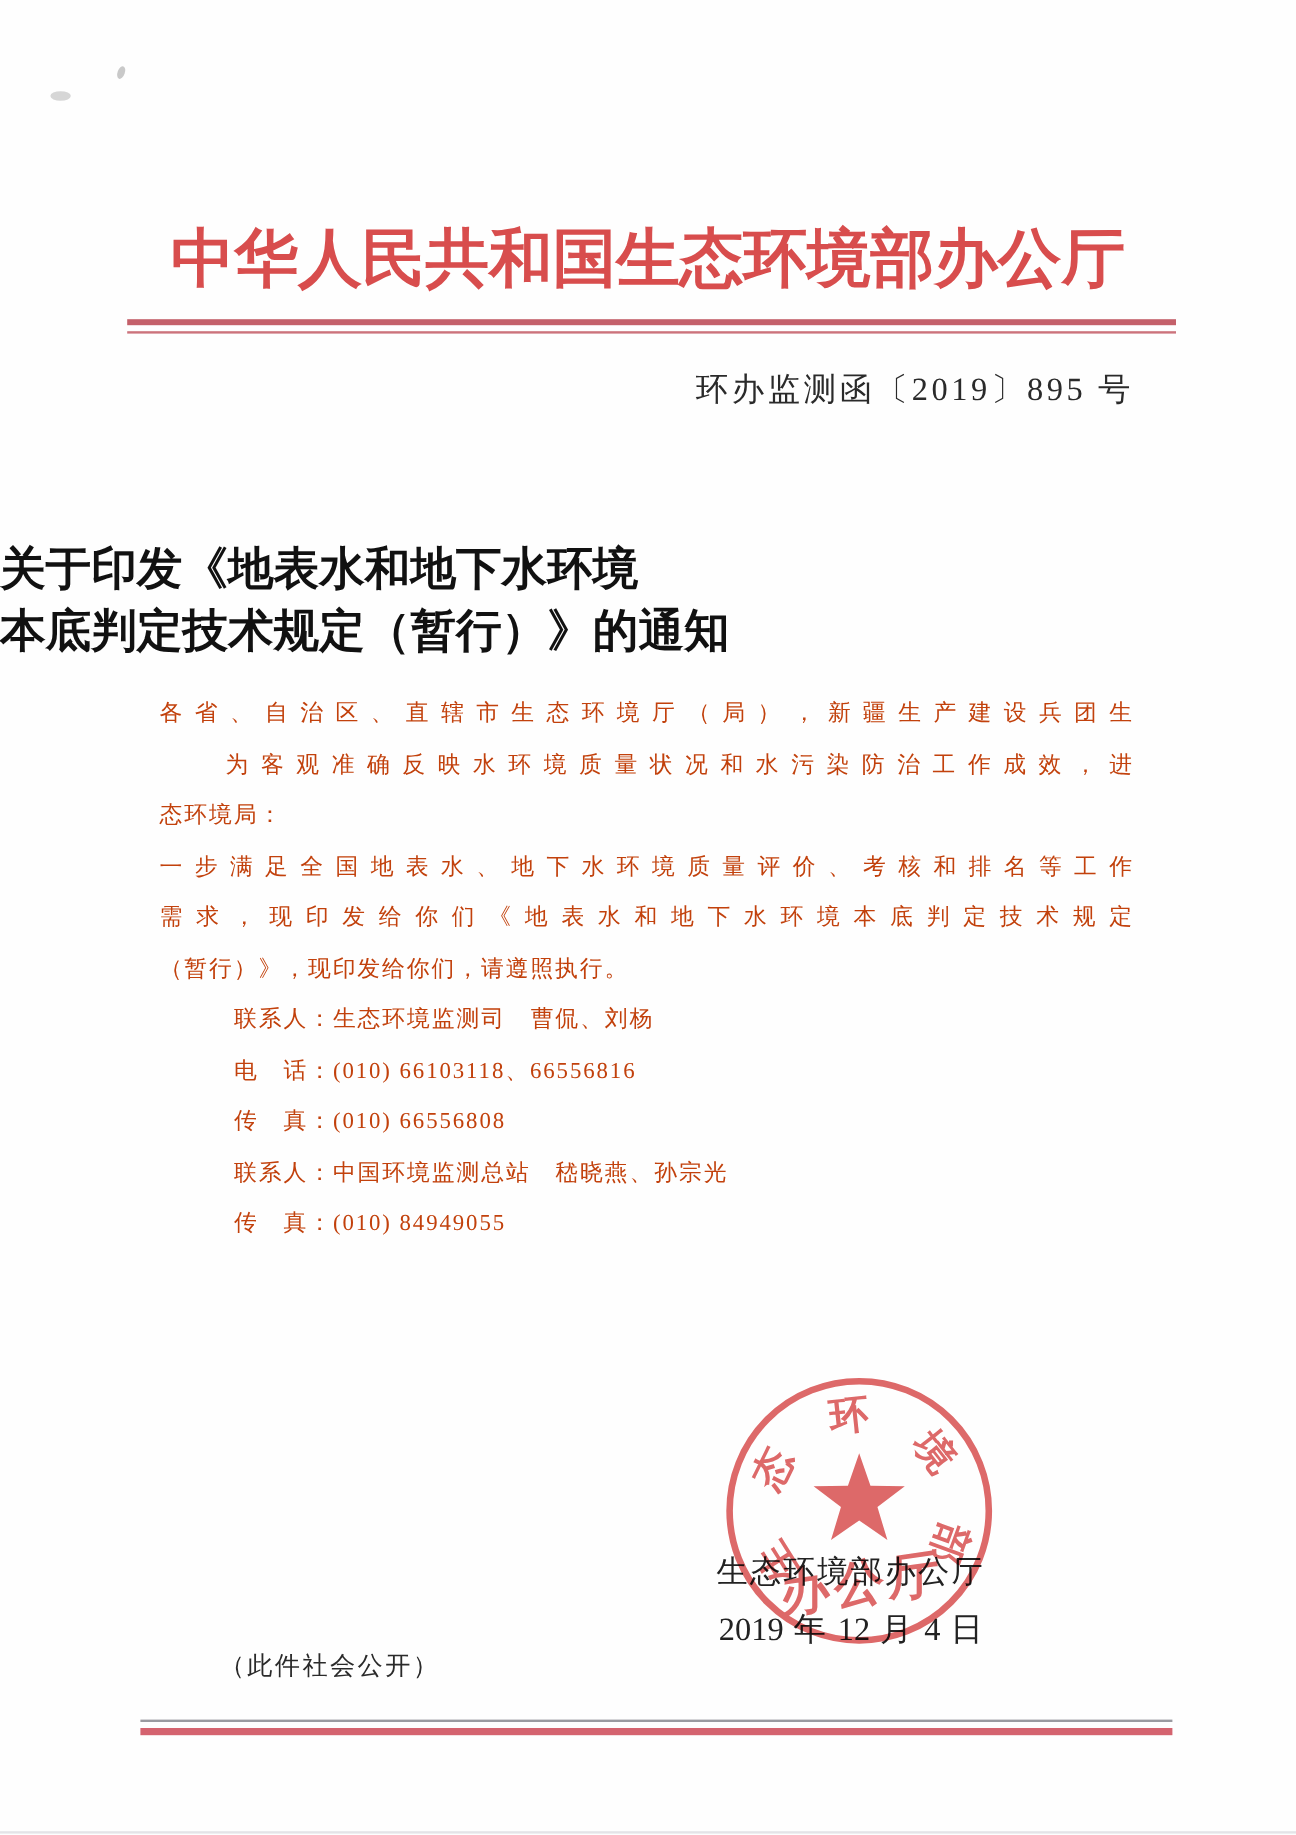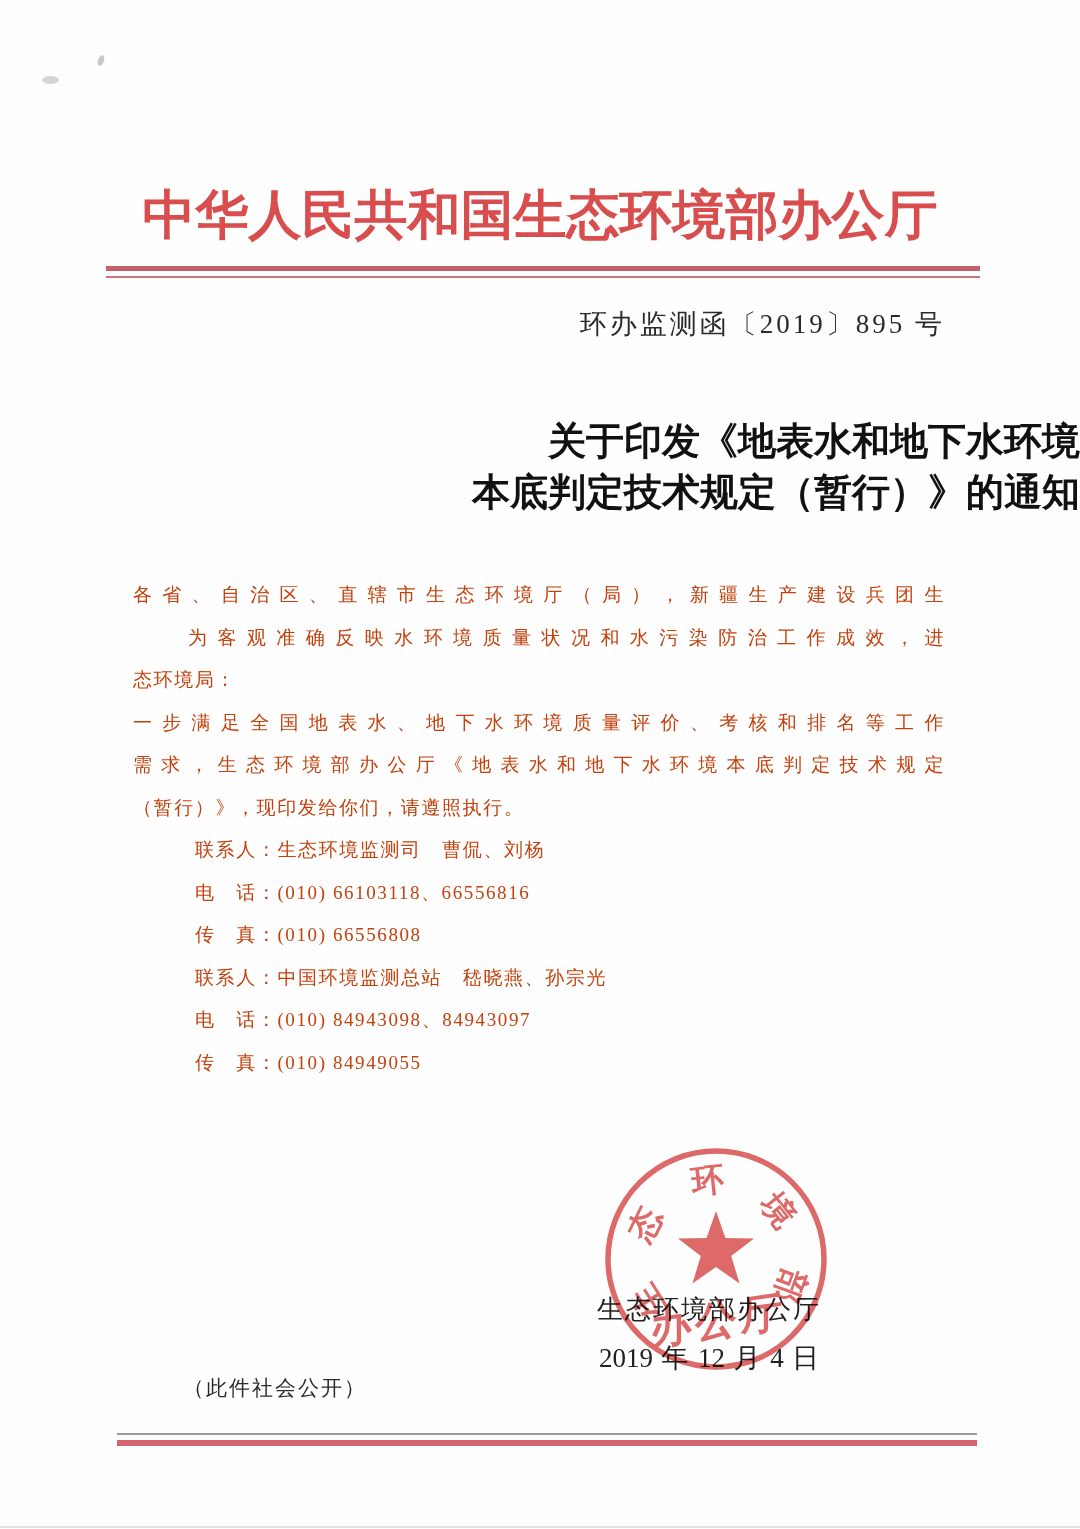--- a/index.html
+++ b/index.html
@@ -20,22 +20,22 @@
   .rule-top-thick { position:absolute; left:106px; top:266px; width:874px; height:5px; background:#c4606a; }
   .rule-top-thin  { position:absolute; left:106px; top:276px; width:874px; height:2px; background:#cc737c; }
 
   .doc-number {
     position:absolute; top:306px; right:135px;
     font-size:27px; letter-spacing:3px; color:#2a2a2a; white-space:nowrap;
   }
 
   
   .notice-title {
-    position:absolute; top:416px; left:0; width:1080px;
-    text-align:right; font-weight:bold; font-size:38px; line-height:51px;
+    position:absolute; top:450px; left:0; width:1080px;
+    text-align:left; font-weight:bold; font-size:38px; line-height:51px;
     color:#111;
   }
 
   
   .body-block {
     position:absolute; left:133px; top:574px; width:812px;
     font-size:19px; line-height:42.5px; letter-spacing:1.6px; color:#c2410c;
   }
   .line { height:42.5px; white-space:nowrap; }
   .j { white-space:normal; text-align:justify; text-align-last:justify; }
@@ -93,27 +93,26 @@
   <div class="notice-title">
     <div>关于印发《地表水和地下水环境</div>
     <div>本底判定技术规定（暂行）》的通知</div>
   </div>
 
   <div class="body-block">
     <div class="line j">各省、自治区、直辖市生态环境厅（局），新疆生产建设兵团生</div>
     <div class="line ind2 j">为客观准确反映水环境质量状况和水污染防治工作成效，进</div>
     <div class="line">态环境局：</div>
     <div class="line j">一步满足全国地表水、地下水环境质量评价、考核和排名等工作</div>
-    <div class="line j">需求，生态环境部办公厅《地表水和地下水环境本底判定技术规定</div>
+    <div class="line j">需求，现印发给你们《地表水和地下水环境本底判定技术规定</div>
     <div class="line">（暂行）》，现印发给你们，请遵照执行。</div>
     <div class="line contact">联系人：生态环境监测司　曹侃、刘杨</div>
     <div class="line contact">电　话：(010) 66103118、66556816</div>
     <div class="line contact">传　真：(010) 66556808</div>
     <div class="line contact">联系人：中国环境监测总站　嵇晓燕、孙宗光</div>
-    <div class="line contact">电　话：(010) 84943098、84943097</div>
     <div class="line contact">传　真：(010) 84949055</div>
   </div>
 
   <div class="signature-org">生态环境部办公厅</div>
   <div class="signature-date">2019 年 12 月 4 日</div>
 
   <svg class="seal" viewBox="-120 -120 240 240">
     <circle r="108" fill="none" stroke="#db5858" stroke-width="5.5"></circle>
     <polygon fill="#db5858" points="0,-48 9.4,-20.9 38,-20.4 15.2,-3.1 23.5,24.4 0,8 -23.5,24.4 -15.2,-3.1 -38,-20.4 -9.4,-20.9"></polygon>
     <text class="ring-ch" text-anchor="middle" dominant-baseline="central" transform="translate(-67,41.9) rotate(-122)">生</text>

